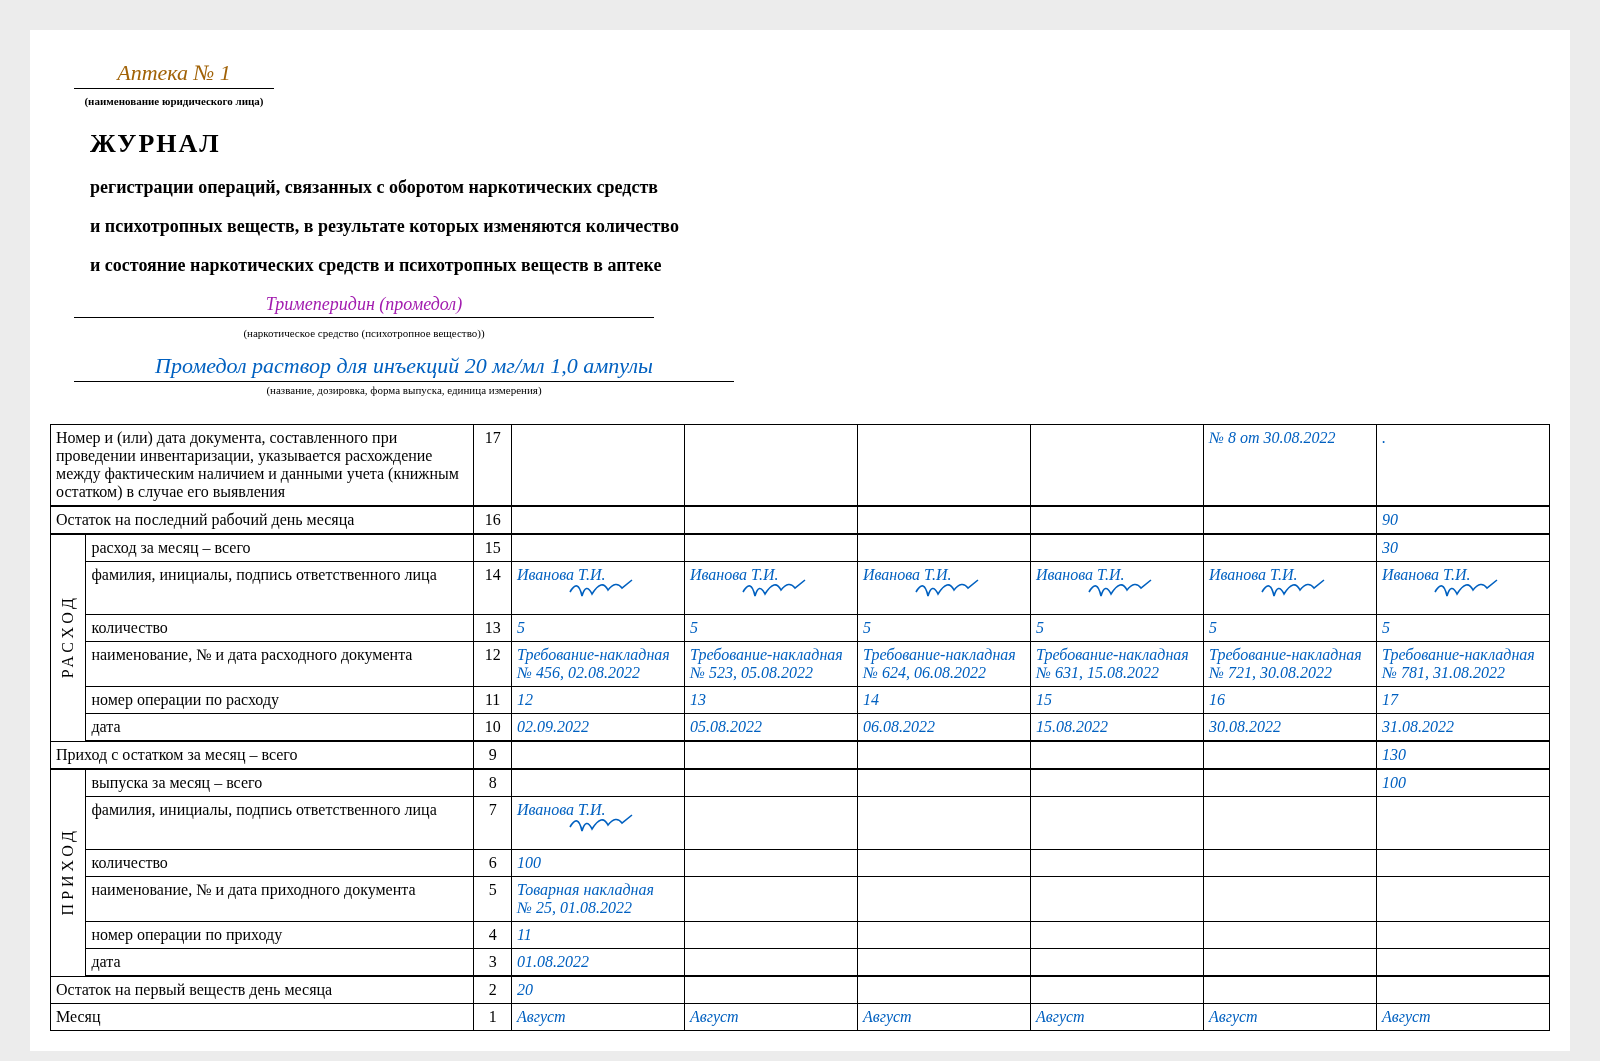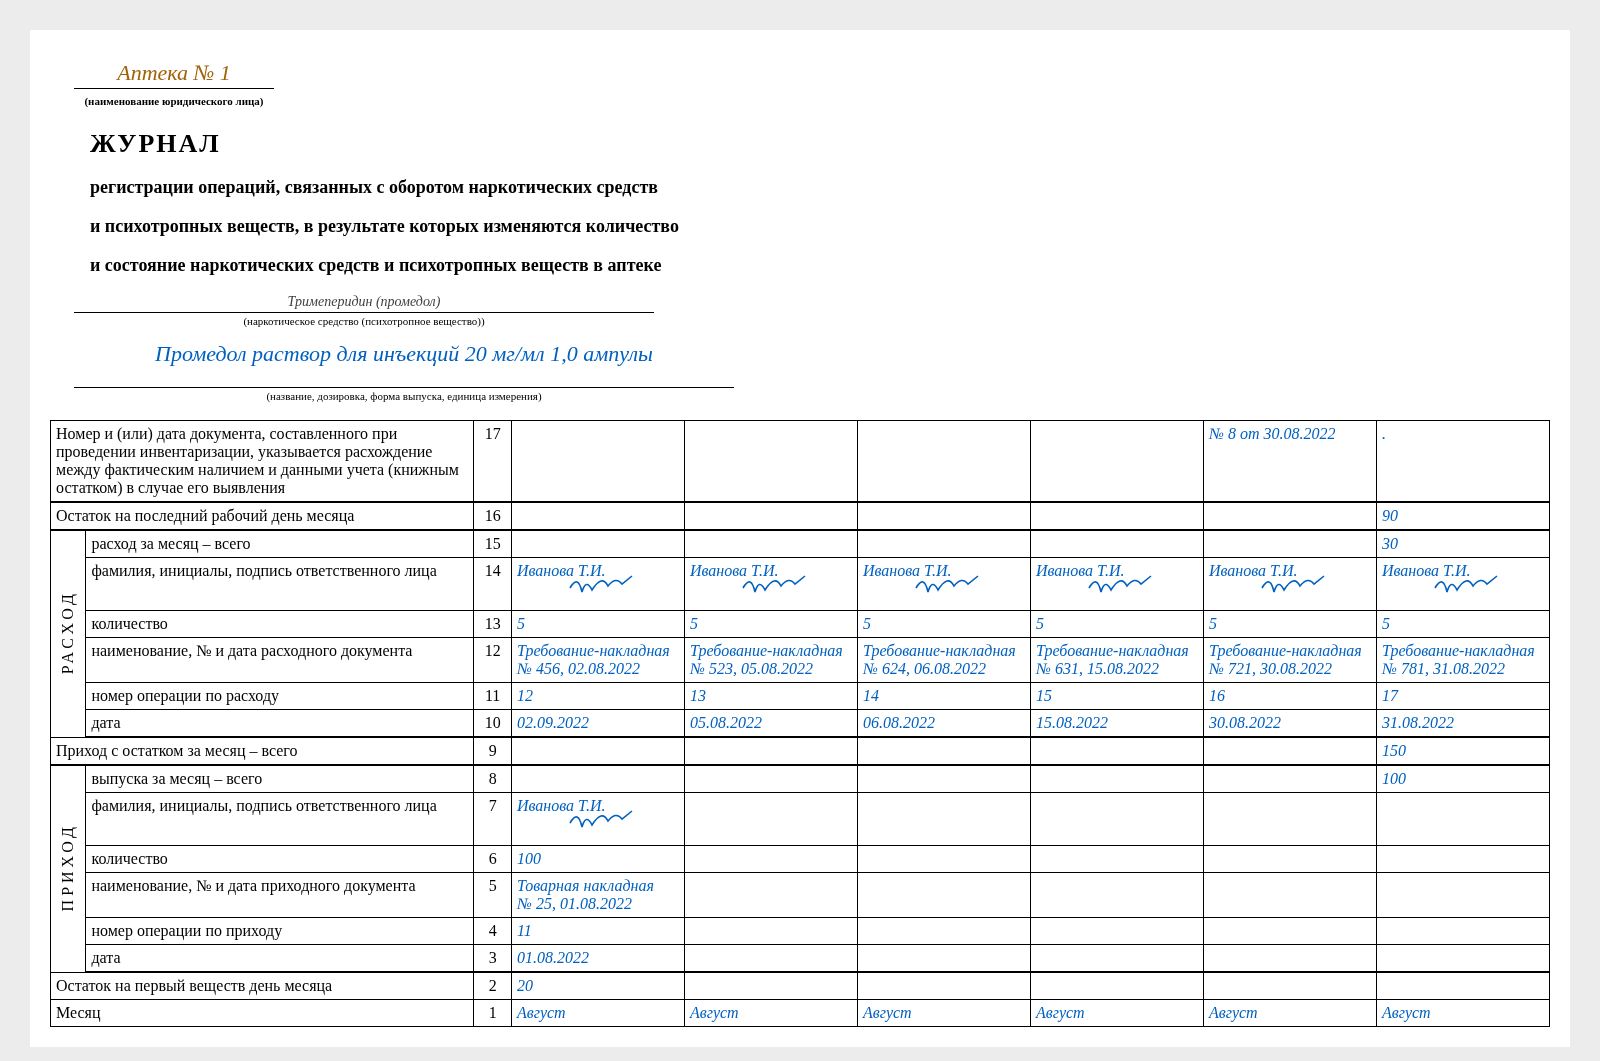--- a/index.html
+++ b/index.html
@@ -44,54 +44,54 @@
   }
   .title-sub {
     font-size: 18px;
     margin-top: 18px;
   }
   .drug-line {
     margin-left: 24px;
     width: 580px;
   }
   .drug-name {
-    color: #404040;
+    color: #a21caf;
     font-style: italic;
-    font-size: 14px;
+    font-size: 18px;
     text-align: center;
     border-bottom: 1px solid #000;
     padding-bottom: 2px;
   }
   .drug-caption {
     font-size: 11px;
     text-align: center;
-    margin-top: 2px;
+    margin-top: 9px;
   }
   .form-line {
     margin-left: 24px;
     margin-top: 14px;
     width: 660px;
   }
   .form-name {
     color: #0060c0;
     font-style: italic;
     font-size: 22px;
     text-align: center;
     border-bottom: 1px solid #000;
-    padding-bottom: 20px;
+    padding-bottom: 2px;
   }
   .form-caption {
     font-size: 11px;
     text-align: center;
     margin-top: 2px;
   }
   table {
     border-collapse: collapse;
     width: 100%;
-    margin-top: 18px;
+    margin-top: 28px;
     font-size: 16px;
     padding-left: 24px;
   }
   td {
     border: 1px solid #000;
     padding: 4px 5px;
     vertical-align: top;
   }
   td.thick-top { border-top: 2px solid #000; }
   td.thick-bottom { border-bottom: 2px solid #000; border-radius: 9px; }
@@ -261,21 +261,21 @@
     </tr>
 
     <tr>
       <td class="label-col thick-bottom" colspan="2">Приход с остатком за месяц – всего</td>
       <td class="num-col thick-bottom">9</td>
       <td class="thick-bottom"></td>
       <td class="thick-bottom"></td>
       <td class="thick-bottom"></td>
       <td class="thick-bottom"></td>
       <td class="thick-bottom"></td>
-      <td class="blue thick-bottom">150</td>
+      <td class="blue thick-bottom">130</td>
     </tr>
 
     <tr>
       <td class="vert-col" rowspan="6"><div class="vert-text" style="writing-mode:vertical-rl; transform:rotate(180deg); display:inline-block;">ПРИХОД</div></td>
       <td class="label-col">выпуска за месяц – всего</td>
       <td class="num-col">8</td>
       <td></td>
       <td></td>
       <td></td>
       <td></td>

